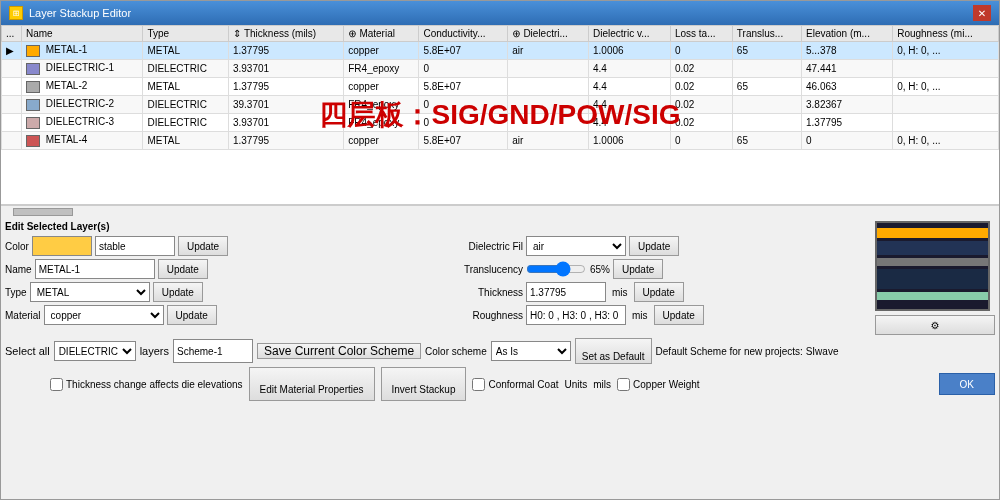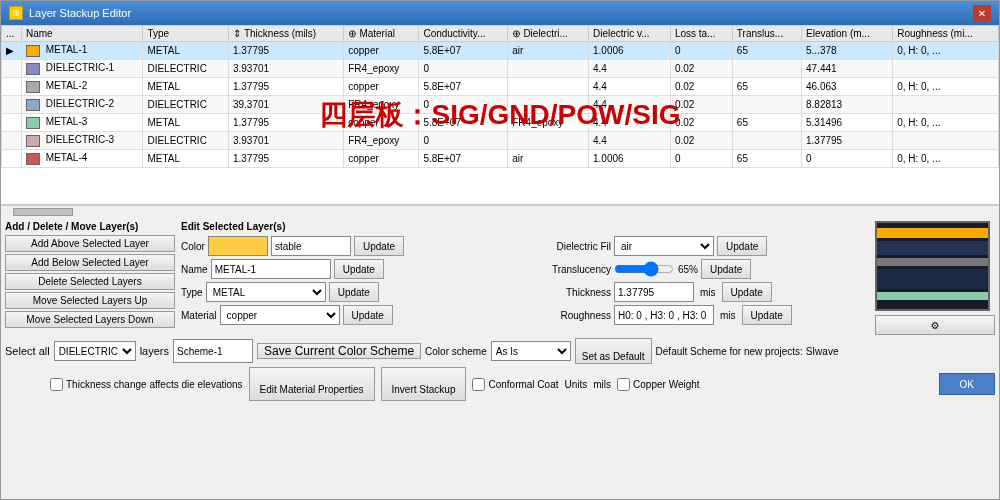--- a/index.html
+++ b/index.html
@@ -176,39 +176,22 @@
         DIELECTRIC-2
       </td>
       <td>DIELECTRIC</td>
       <td>39.3701</td>
       <td>FR4_epoxy</td>
       <td>0</td>
       <td></td>
       <td>4.4</td>
       <td>0.02</td>
       <td></td>
-      <td>8.82813</td>
-      <td></td>
-    </tr>
-            <tr>
-      <td></td>
-      <td>
-        <span style="display:inline-block;width:14px;height:12px;background:#88ccaa;border:1px solid #666;vertical-align:middle;margin-right:3px;"></span>
-        METAL-3
-      </td>
-      <td>METAL</td>
-      <td>1.37795</td>
-      <td>copper</td>
-      <td>5.8E+07</td>
-      <td>FR4_epoxy</td>
-      <td>4.4</td>
-      <td>0.02</td>
-      <td>65</td>
-      <td>5.31496</td>
-      <td>0, H: 0, ...</td>
+      <td>3.82367</td>
+      <td></td>
     </tr>
             <tr>
       <td></td>
       <td>
         <span style="display:inline-block;width:14px;height:12px;background:#ccaaaa;border:1px solid #666;vertical-align:middle;margin-right:3px;"></span>
         DIELECTRIC-3
       </td>
       <td>DIELECTRIC</td>
       <td>3.93701</td>
       <td>FR4_epoxy</td>
@@ -243,28 +226,20 @@
     </div>
 
     <div class="scroll-bar-h">
       <div class="scroll-thumb"></div>
     </div>
 
     <div class="bottom-section">
 
       <div class="bottom-row1">
 
-        <div class="left-panel">
-          <div class="panel-title">Add / Delete / Move Layer(s)</div>
-          <button class="panel-btn">Add Above Selected Layer</button>
-          <button class="panel-btn">Add Below Selected Layer</button>
-          <button class="panel-btn">Delete Selected Layers</button>
-          <button class="panel-btn">Move Selected Layers Up</button>
-          <button class="panel-btn">Move Selected Layers Down</button>
-        </div>
 
         <div class="middle-panel">
           <div class="edit-panel-title">Edit Selected Layer(s)</div>
 
           <div class="form-section">
             <div class="form-section-left">
 
               <div class="form-row">
                 <span class="form-label">Color</span>
                 <div class="color-preview"></div>

